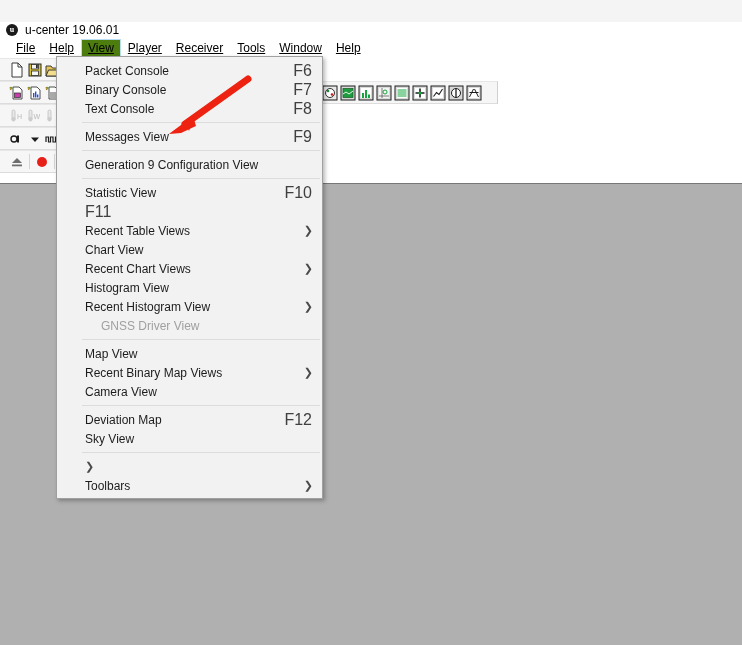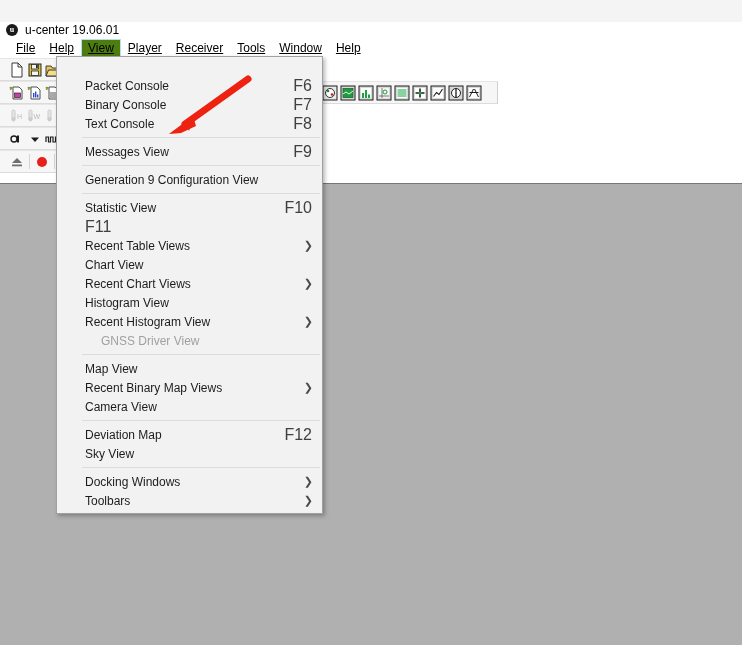--- a/index.html
+++ b/index.html
@@ -174,21 +174,21 @@
 
   
   .menu-popup {
     position: absolute;
     left: 56px; top: 56px;
     width: 267px;
     background: #f2f2f2;
     border: 1px solid #a0a0a0;
     box-sizing: border-box;
     box-shadow: 2px 2px 4px rgba(0,0,0,0.28);
-    padding: 19px 0 3px 0;
+    padding: 4px 0 3px 0;
     z-index: 40;
   }
   .menu-gutter {
     position: absolute;
     left: 0; top: 0; bottom: 0;
     width: 25px;
     background: #f2f2f2;
   }
   .menu-item {
     position: relative;
@@ -541,21 +541,20 @@
       <span class="mi-accel">F12</span>
     </div>
     <div class="menu-item">
       <span class="mi-label">Sky View</span>
       <span class="mi-accel"></span>
     </div>
 
     <div class="menu-sep"></div>
 
     <div class="menu-item">
-      <span class="mi-label">Docking Windows</span>
       <span class="mi-arrow">❯</span>
     </div>
     <div class="menu-item">
       <span class="mi-label">Toolbars</span>
       <span class="mi-arrow">❯</span>
     </div>
   </div>
 
   <svg class="annot" viewBox="0 0 742 645">
     <g>

